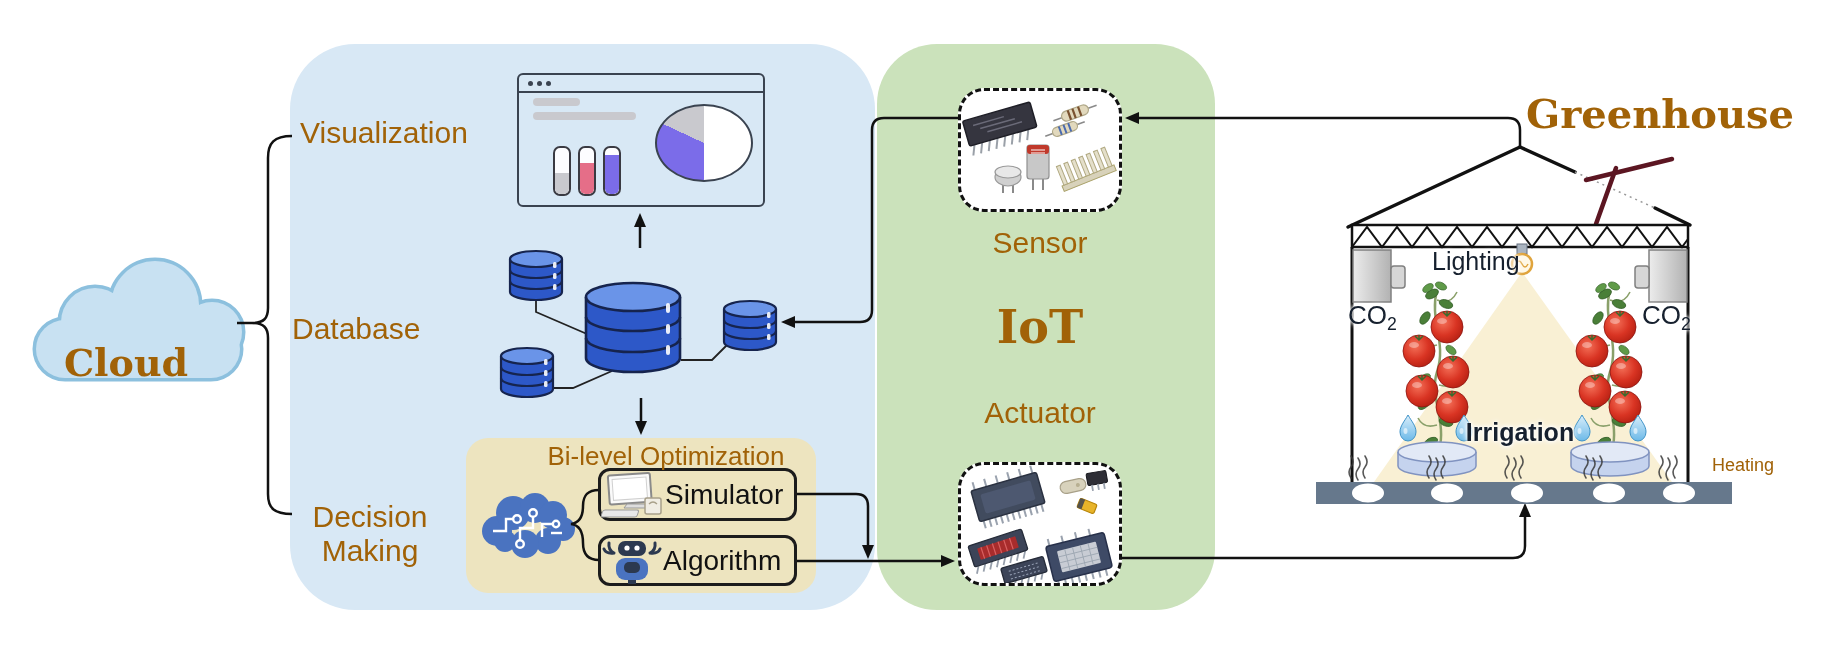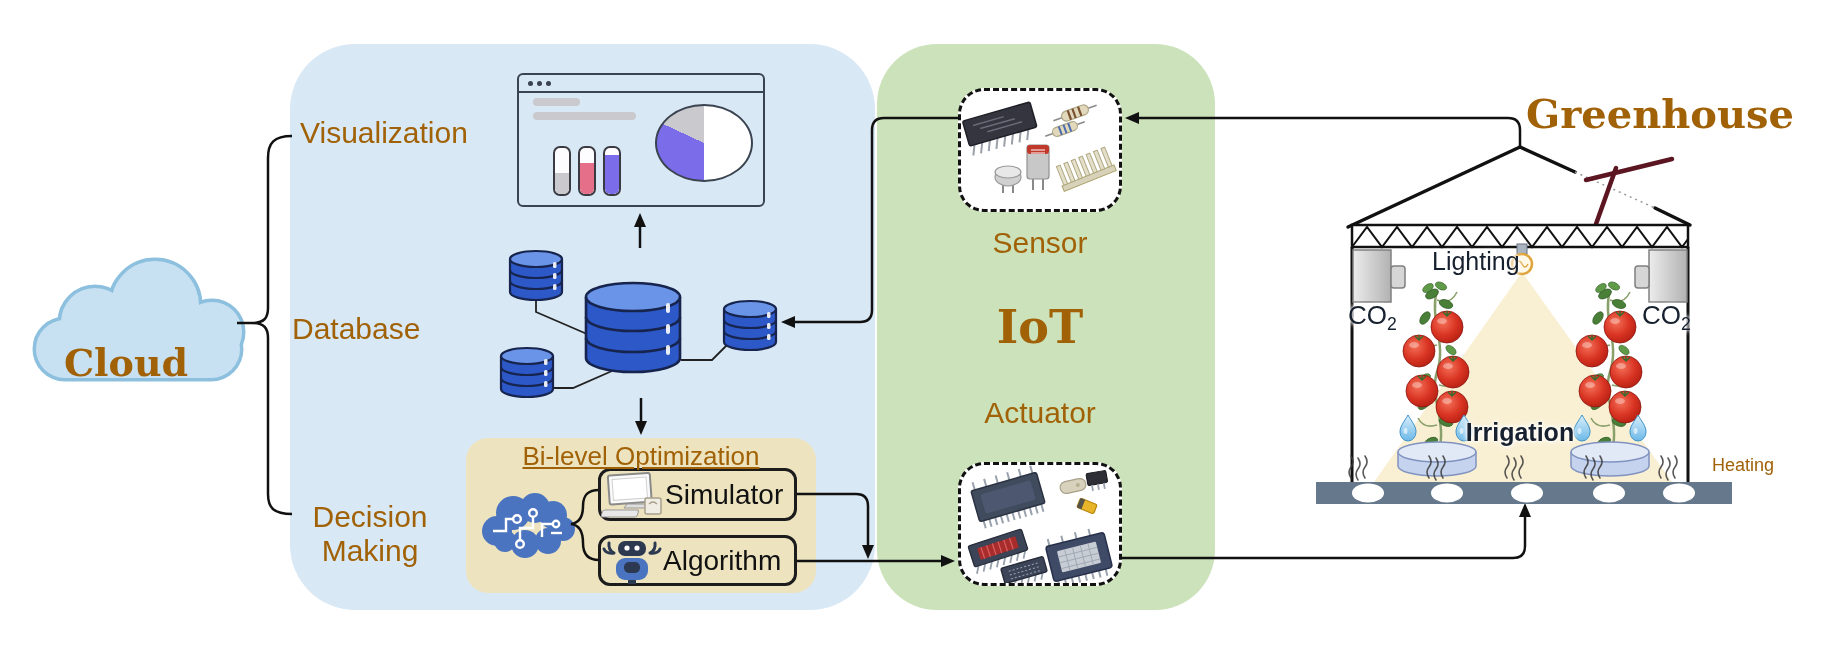--- a/index.html
+++ b/index.html
@@ -411,21 +411,21 @@
 
   <div class="lbl serif ctr" style="left:38px;top:340px;width:176px;font-size:38px;">Cloud</div>
 
   <div class="lbl" style="left:300px;top:116px;font-size:30px;">Visualization</div>
   <div class="lbl" style="left:292px;top:312px;font-size:30px;">Database</div>
   <div class="lbl ctr" style="left:296px;top:500px;width:148px;font-size:30px;line-height:34px;">
     <span>Decision</span><br>
     <span>Making</span>
   </div>
 
-  <div class="lbl ctr" style="left:466px;top:441px;width:350px;font-size:26px;text-decoration:underline;">Bi-level Optimization</div>
+  <div class="lbl ctr" style="left:491px;top:441px;width:350px;font-size:26px;">Bi-level Optimization</div>
 
   <div class="lbl ctr" style="left:958px;top:226px;width:164px;font-size:30px;">Sensor</div>
   <div class="lbl ctr" style="left:958px;top:396px;width:164px;font-size:30px;">Actuator</div>
   <div class="lbl serif ctr" style="left:958px;top:300px;width:164px;font-size:46px;">IoT</div>
 
   <div class="lbl serif" style="left:1526px;top:90px;font-size:40px;">Greenhouse</div>
   <div class="lbl halo" style="left:1432px;top:247px;font-size:25px;">Lighting</div>
   <div class="lbl halo" style="left:1348px;top:300px;font-size:26px;">
     <span>CO</span><sub>2</sub>
   </div>

